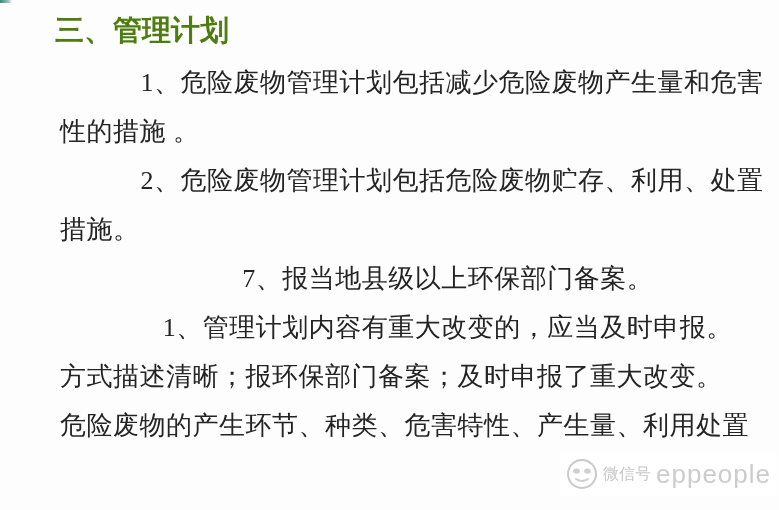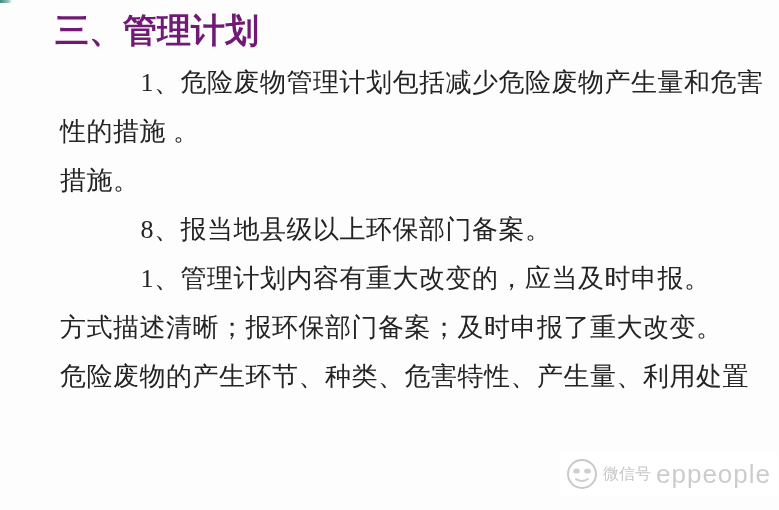--- a/index.html
+++ b/index.html
@@ -16,35 +16,36 @@
   .corner-mark {
     position: absolute;
     left: 0; top: 0;
     width: 12px; height: 3px;
     background: linear-gradient(to right, #3f8a7e, #9cc4bd 70%, rgba(255,255,255,0));
   }
   .heading {
     margin: 10px 0 8px 55px;
     font-family: "Liberation Sans", "DejaVu Sans", sans-serif;
     font-weight: bold;
-    font-size: 34px;
+    font-size: 29px;
     line-height: 40px;
-    color: #701a75;
+    color: #4d7c0f;
   }
   .doc-body {
     padding: 0 24px 0 60px;
   }
   .line {
     font-size: 26px;
     line-height: 49px;
     white-space: nowrap;
     letter-spacing: 0.5px;
   }
   .line.indent {
     text-indent: 3.1em;
+    text-align: center;
   }
   .watermark {
     position: absolute;
     left: 560px;
     top: 452px;
     height: 44px;
     display: flex;
     align-items: center;
     gap: 5px;
     padding: 2px 6px;
@@ -74,22 +75,23 @@
 
 <div class="page">
 
   <div class="corner-mark"></div>
 
   <h1 class="heading">三、管理计划</h1>
 
   <div class="doc-body" id="doc-body">
       <div class="line indent">1、危险废物管理计划包括减少危险废物产生量和危害</div>
       <div class="line">性的措施 。</div>
+      <div class="line indent">2、危险废物管理计划包括危险废物贮存、利用、处置</div>
       <div class="line">措施。</div>
-      <div class="line indent">8、报当地县级以上环保部门备案。</div>
+      <div class="line indent">7、报当地县级以上环保部门备案。</div>
       <div class="line indent">1、管理计划内容有重大改变的，应当及时申报。</div>
       <div class="line">方式描述清晰；报环保部门备案；及时申报了重大改变。</div>
       <div class="line">危险废物的产生环节、种类、危害特性、产生量、利用处置</div>
     </div>
 
   <div class="watermark">
     <span class="wm-icon">
       <svg viewBox="0 0 32 32" width="32" height="32" aria-hidden="true">
         <circle cx="16" cy="16" r="14" fill="none" stroke="#c9c9c9" stroke-width="2"></circle>
         <ellipse cx="10.5" cy="13" rx="3.4" ry="2.6" fill="#cfcfcf"></ellipse>

